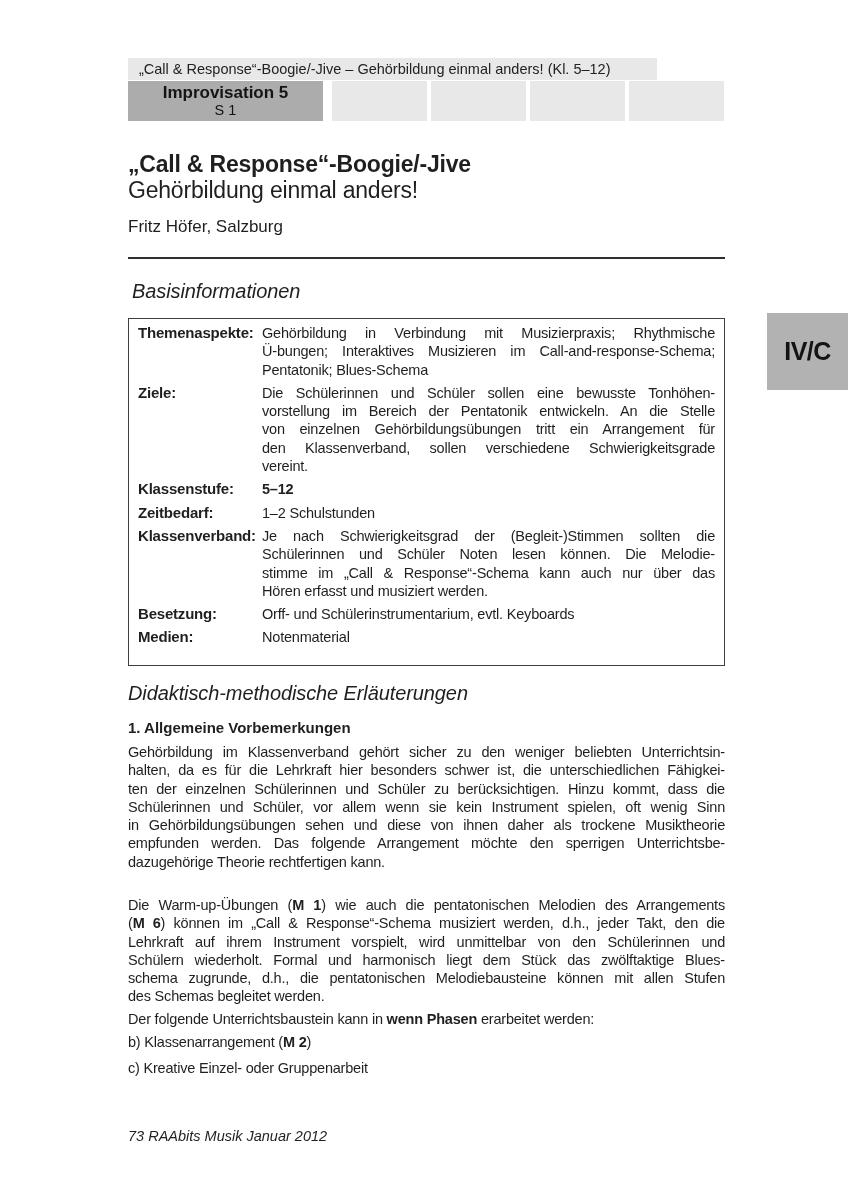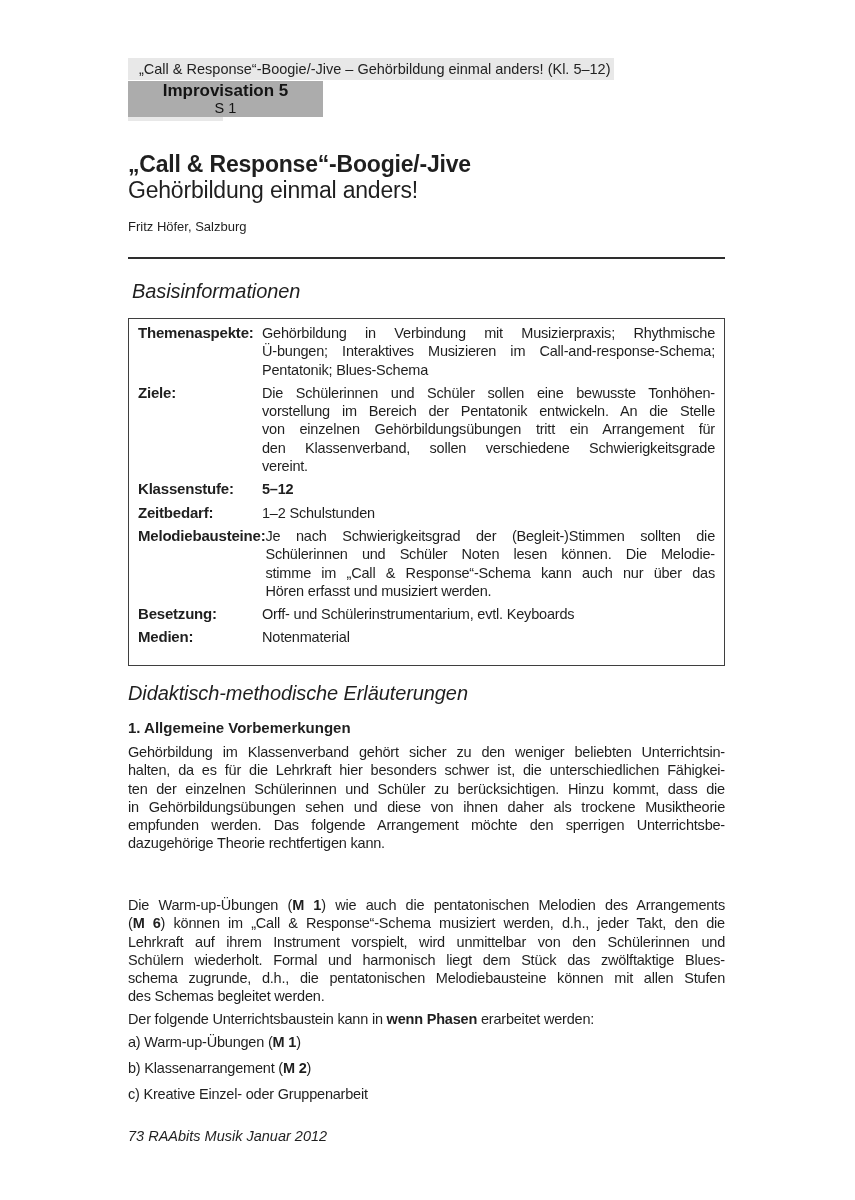--- a/index.html
+++ b/index.html
@@ -6,44 +6,44 @@
   body{
     font-family:"Liberation Sans","DejaVu Sans",sans-serif;
     color:#1f1f1f;
     -webkit-font-smoothing:antialiased;
   }
   .page{position:relative;width:855px;height:1200px;background:#fff;overflow:hidden;}
   .abs{position:absolute;}
 
   
   .header-bar{
-    left:128px;top:58px;width:486px;height:22px;
+    left:128px;top:58px;width:529px;height:22px;
     background:#e8e8e8;
     font-size:14.5px;line-height:22px;
     padding-left:11px;box-sizing:border-box;
     white-space:nowrap;color:#222;
   }
 
   
-  .tabs{left:128px;top:81px;width:597px;height:40px;display:flex;flex-direction:column;}
+  .tabs{left:128px;top:81px;width:597px;height:40px;display:flex;}
   .tab-main{
     width:195px;height:40px;background:#acacac;
     display:flex;flex-direction:column;align-items:center;justify-content:center;
     margin-right:9px;color:#141414;
   }
   .tab-main .t1{font-weight:bold;font-size:17px;line-height:19px;}
   .tab-main .t2{font-size:14.5px;line-height:17px;}
   .tab-empty{width:95px;height:40px;background:#e8e8e8;margin-right:4px;}
   .tab-empty:last-child{margin-right:0;}
 
   
   .titleblock{left:128px;top:151px;width:597px;}
   .title-line1{font-weight:bold;font-size:23px;line-height:26px;letter-spacing:-0.2px;}
   .title-line2{font-size:23px;line-height:26px;letter-spacing:-0.2px;}
-  .author{left:128px;top:218px;width:597px;font-size:13px;line-height:18px;}
+  .author{left:128px;top:218px;width:597px;font-size:17px;line-height:18px;}
   .rule{left:128px;top:257px;width:597px;height:2px;background:#2e2e2e;}
 
   
   .h-italic{font-style:italic;font-size:20px;line-height:24px;letter-spacing:-0.1px;}
   .h-basis{left:132px;top:279px;width:597px;}
   .h-didaktik{left:128px;top:681px;width:597px;}
   .h-sub{left:128px;top:719px;width:597px;font-weight:bold;font-size:15px;line-height:18.3px;}
 
   
   .info-table{
@@ -111,20 +111,21 @@
     <div class="title-line1">„Call &amp; Response“-Boogie/-Jive</div>
     <div class="title-line2">Gehörbildung einmal anders!</div>
   </div>
 
   <div class="abs author">Fritz Höfer, Salzburg</div>
 
   <div class="abs rule"></div>
 
   <div class="abs h-italic h-basis">Basisinformationen</div>
 
+  <div class="abs section-tag">IV/C</div>
 
   <div class="abs info-table">
     <div class="info-row">
       <div class="info-label">Themenaspekte:</div>
       <div class="info-value">
           <div class="jline"><span>Gehörbildung in Verbindung mit Musizierpraxis; Rhythmische</span></div>
           <div class="jline"><span>Ü-bungen; Interaktives Musizieren im Call-and-response-Schema;</span></div>
           <div class="jline last"><span>Pentatonik; Blues-Schema</span></div>
         </div>
     </div>
@@ -144,21 +145,21 @@
           <div class="jline last"><span class="b">5–12</span></div>
         </div>
     </div>
     <div class="info-row">
       <div class="info-label">Zeitbedarf:</div>
       <div class="info-value">
           <div class="jline last"><span>1–2 Schulstunden</span></div>
         </div>
     </div>
     <div class="info-row">
-      <div class="info-label">Melodiebausteine:</div>
+      <div class="info-label">Klassenverband:</div>
       <div class="info-value">
           <div class="jline"><span>Je nach Schwierigkeitsgrad der (Begleit-)Stimmen sollten die</span></div>
           <div class="jline"><span>Schülerinnen und Schüler Noten lesen können. Die Melodie-</span></div>
           <div class="jline"><span>stimme im „Call &amp; Response“-Schema kann auch nur über das</span></div>
           <div class="jline last"><span>Hören erfasst und musiziert werden.</span></div>
         </div>
     </div>
     <div class="info-row">
       <div class="info-label">Besetzung:</div>
       <div class="info-value">
@@ -173,41 +174,39 @@
     </div>
   </div>
 
   <div class="abs h-italic h-didaktik">Didaktisch-methodische Erläuterungen</div>
   <div class="abs h-sub">1. Allgemeine Vorbemerkungen</div>
 
   <div class="abs para p1">
       <div class="jline"><span>Gehörbildung im Klassenverband gehört sicher zu den weniger beliebten Unterrichtsin-</span></div>
       <div class="jline"><span>halten, da es für die Lehrkraft hier besonders schwer ist, die unterschiedlichen Fähigkei-</span></div>
       <div class="jline"><span>ten der einzelnen Schülerinnen und Schüler zu berücksichtigen. Hinzu kommt, dass die</span></div>
+      <div class="jline"><span>Schülerinnen und Schüler, vor allem wenn sie kein Instrument spielen, oft wenig Sinn</span></div>
       <div class="jline"><span>in Gehörbildungsübungen sehen und diese von ihnen daher als trockene Musiktheorie</span></div>
       <div class="jline"><span>empfunden werden. Das folgende Arrangement möchte den sperrigen Unterrichtsbe-</span></div>
       <div class="jline last"><span>dazugehörige Theorie rechtfertigen kann.</span></div>
     </div>
   <div class="abs para p2">
       <div class="jline"><span>Die Warm-up-Übungen (</span><span class="b">M 1</span><span>) wie auch die pentatonischen Melodien des Arrangements</span></div>
       <div class="jline"><span>(</span><span class="b">M 6</span><span>) können im „Call &amp; Response“-Schema musiziert werden, d.h., jeder Takt, den die</span></div>
       <div class="jline"><span>Lehrkraft auf ihrem Instrument vorspielt, wird unmittelbar von den Schülerinnen und</span></div>
       <div class="jline"><span>Schülern wiederholt. Formal und harmonisch liegt dem Stück das zwölftaktige Blues-</span></div>
       <div class="jline"><span>schema zugrunde, d.h., die pentatonischen Melodiebausteine können mit allen Stufen</span></div>
       <div class="jline last"><span>des Schemas begleitet werden.</span></div>
     </div>
   <div class="abs para p3">
       <div class="jline last"><span>Der folgende Unterrichtsbaustein kann in </span><span class="b">wenn Phasen</span><span> erarbeitet werden:</span></div>
     </div>
 
   <div class="abs phase-list">
     <div class="phase-item">
-        <div class="jline last"><span>a) Warm-up-Übungen (</span><span class="b">M 1</span><span>)</span></div>
-      </div>
-    <div class="phase-item">
         <div class="jline last"><span>b) Klassenarrangement (</span><span class="b">M 2</span><span>)</span></div>
       </div>
     <div class="phase-item">
         <div class="jline last"><span>c) Kreative Einzel- oder Gruppenarbeit</span></div>
       </div>
   </div>
 
   <div class="abs footer-note">73 RAAbits Musik Januar 2012</div>
 
 </div>

